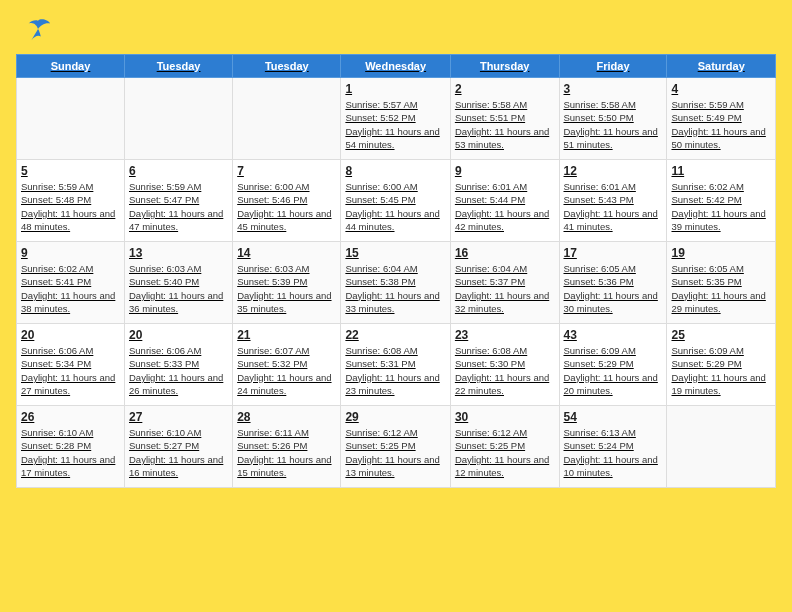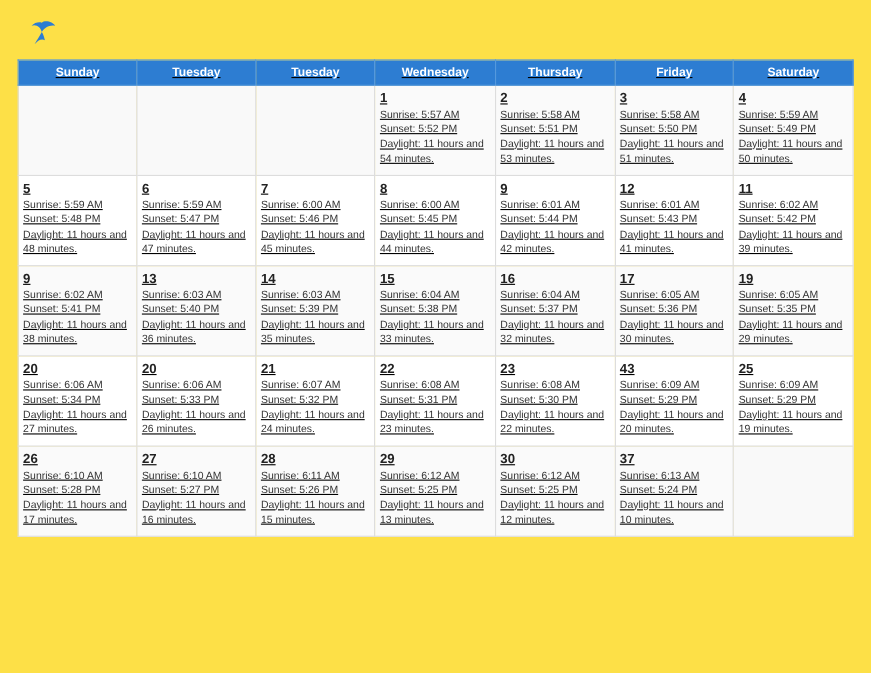--- a/index.html
+++ b/index.html
@@ -247,20 +247,20 @@
           </td>
           <td>
             <span class="day-num">29</span>
             <div class="day-info">Sunrise: 6:12 AM<br>Sunset: 5:25 PM<br>Daylight: 11 hours and 13 minutes.</div>
           </td>
           <td>
             <span class="day-num">30</span>
             <div class="day-info">Sunrise: 6:12 AM<br>Sunset: 5:25 PM<br>Daylight: 11 hours and 12 minutes.</div>
           </td>
           <td>
-            <span class="day-num">37</span>
+            <span class="day-num">54</span>
             <div class="day-info">Sunrise: 6:13 AM<br>Sunset: 5:24 PM<br>Daylight: 11 hours and 10 minutes.</div>
           </td>
           <td class="empty-cell"></td>
         </tr>
       </tbody>
   </table>
 </div>
 
 </body></html>

